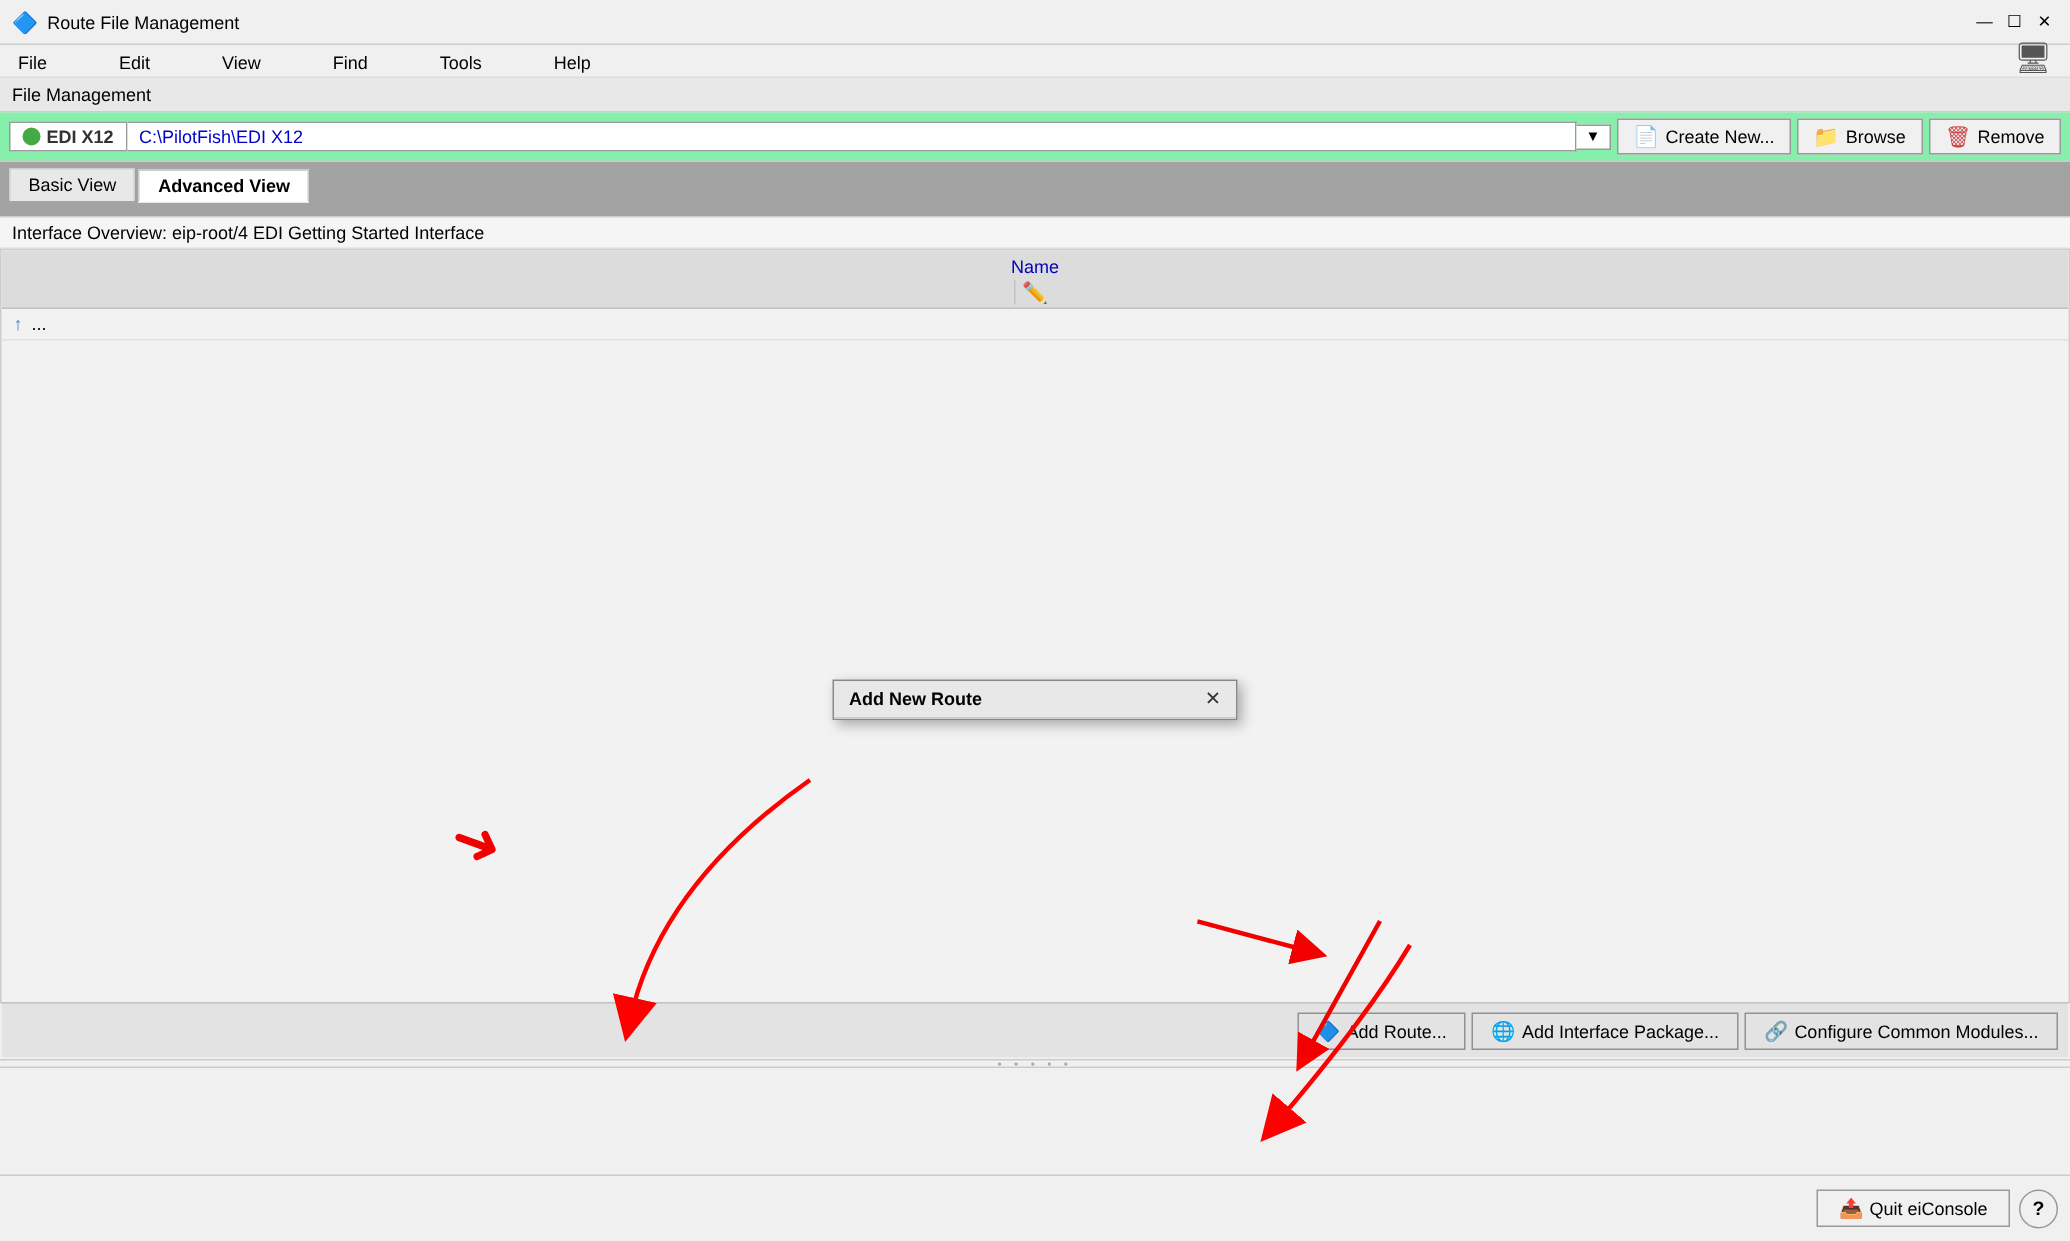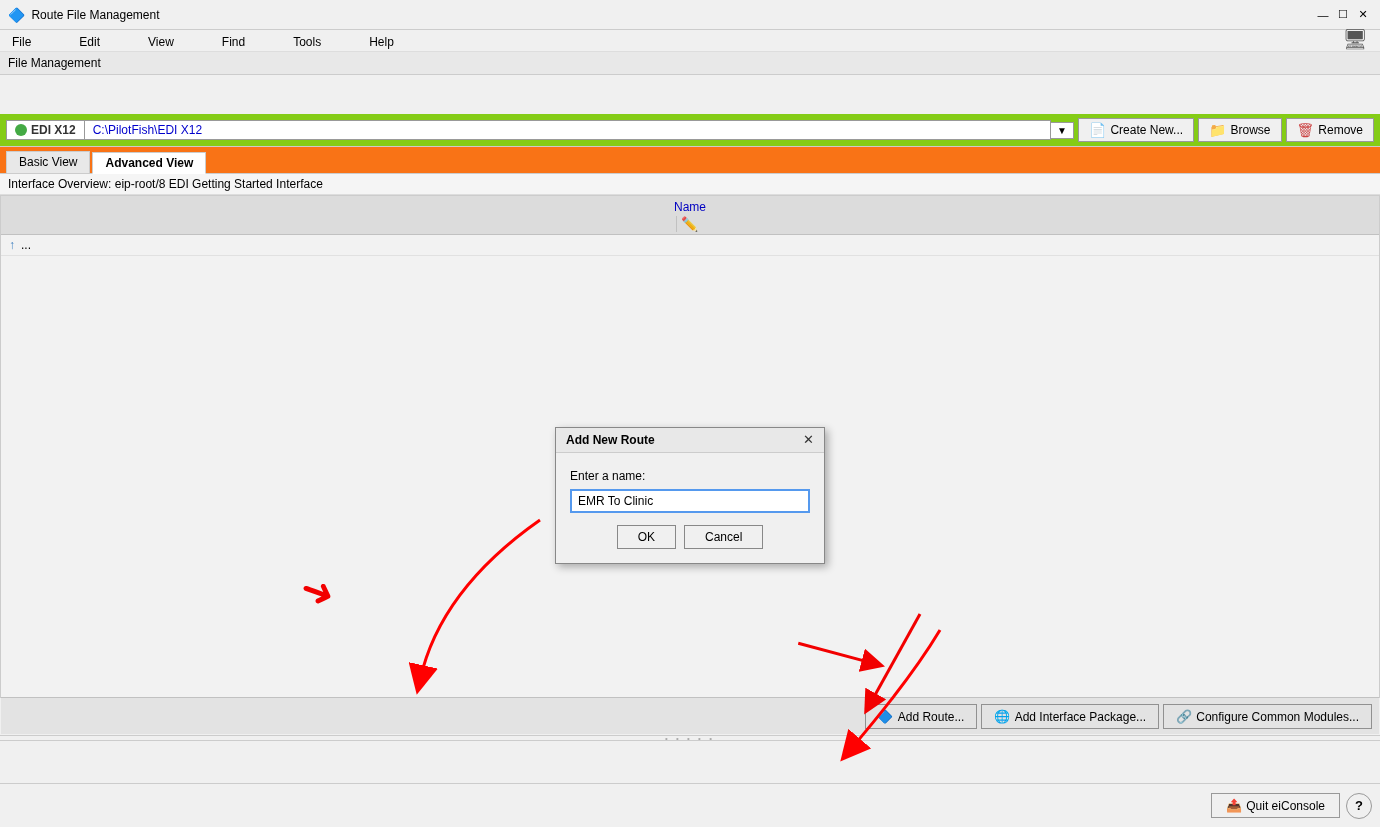--- a/index.html
+++ b/index.html
@@ -180,21 +180,21 @@
     <span class="menu-item">Help</span>
     <div style="flex:1; display:flex; justify-content:flex-end; padding-right:8px;">
       <span style="font-size:20px; color:#555;">🖥</span>
     </div>
   </div>
 
   <div id="file-mgmt-header" style="background:#e8e8e8; padding:4px 8px; font-weight:normal; font-size:12px; border-bottom:1px solid #ccc;">
     <span>File Management</span>
   </div>
 
-  <div id="toolbar-row" style="display:flex; align-items:center; padding:4px 6px; background:#84cc16; border-bottom:1px solid #ccc; gap:4px;margin-top:39px;">
+  <div id="toolbar-row" style="display:flex; align-items:center; padding:4px 6px; background:#86efac; border-bottom:1px solid #ccc; gap:4px;">
     <div style="display:flex; align-items:center; flex:1;">
       <div style="background:white; border:1px solid #999; padding:2px 8px; font-size:12px; font-weight:bold; color:#333; display:flex; align-items:center; gap:4px; white-space:nowrap;">
         <span style="width:12px;height:12px;border-radius:50%;background:#44aa44;display:inline-block;"></span>
         <span>EDI X12</span>
       </div>
       <div style="background:white; border:1px solid #999; border-left:none; padding:2px 8px; font-size:12px; color:#0000cc; flex:1;">
         <span>C:\PilotFish\EDI X12</span>
       </div>
       <button style="background:white; border:1px solid #999; border-left:none; padding:2px 6px; cursor:pointer; font-size:10px;">▼</button>
     </div>
@@ -205,31 +205,31 @@
     <button class="toolbar-btn">
       <span style="color:#4488cc; font-size:14px;">📁</span>
       <span>Browse</span>
     </button>
     <button class="toolbar-btn">
       <span style="color:#cc4444; font-size:14px;">🗑</span>
       <span>Remove</span>
     </button>
   </div>
 
-  <div id="tabs-row" style="display:flex; padding:4px 6px 0; background:#f97316; border-bottom:1px solid #ccc;">
+  <div id="tabs-row" style="display:flex; padding:4px 6px 10px; background:#a3a3a3; border-bottom:1px solid #ccc;">
     <div style="padding:3px 12px; border:1px solid #ccc; border-bottom:none; background:#e8e8e8; cursor:pointer; font-size:12px; margin-right:2px;">
       <span>Basic View</span>
     </div>
     <div style="padding:3px 12px; border:1px solid #ccc; border-bottom:1px solid white; background:white; cursor:pointer; font-size:12px; margin-right:2px; position:relative; top:1px;font-weight:bold;">
       <span>Advanced View</span>
     </div>
   </div>
 
   <div id="interface-overview" style="background:#f5f5f5; padding:3px 8px; font-size:12px; border-bottom:1px solid #ddd;">
-    <span>Interface Overview: eip-root/8 EDI Getting Started Interface</span>
+    <span>Interface Overview: eip-root/4 EDI Getting Started Interface</span>
   </div>
 
   <div id="main-content" style="background:white; border:1px solid #ccc; position:relative; height:540px; overflow:hidden;">
 
     <div id="name-header" style="display:flex; align-items:center; background:#e8e8e8; border-bottom:1px solid #ccc; padding:2px 0;">
       <div style="flex:1; text-align:center; font-size:12px; color:#0000cc; padding:2px 0;">
         <span>Name</span>
       </div>
       <div style="width:28px; display:flex; align-items:center; justify-content:center; font-size:14px; color:#555; border-left:1px solid #ccc;">
         ✏️
@@ -248,28 +248,20 @@
     </div>
 
     <div id="dialog-overlay" style="position:absolute; top:0; left:0; right:0; bottom:0; background:rgba(0,0,0,0.05); display:flex; align-items:center; justify-content:center; z-index:10; padding-top:60px;">
       <div id="dialog" style="background:#f0f0f0; border:1px solid #888; box-shadow:3px 3px 8px rgba(0,0,0,0.3); width:270px;">
 
         <div style="background:#e8e8e8; padding:5px 10px; display:flex; justify-content:space-between; align-items:center; border-bottom:1px solid #ccc;">
           <span style="font-size:12px; font-weight:bold;">Add New Route</span>
           <button style="cursor:pointer; font-size:13px; color:#333; background:none; border:none; line-height:1;">✕</button>
         </div>
 
-        <div style="padding:16px 14px 14px;">
-          <div style="font-size:12px; margin-bottom:6px;">Enter a name:</div>
-          <input style="width: 100%; padding: 3px 6px; font-size: 12px; border: 2px solid rgb(85, 153, 238); outline: none; background: white;" value="EMR To Clinic">
-          <div style="display:flex; justify-content:center; gap:8px; margin-top:12px;">
-            <button style="background:#f0f0f0; border:1px solid #888; padding:4px 20px; cursor:pointer; font-size:12px;">OK</button>
-            <button style="background:#f0f0f0; border:1px solid #888; padding:4px 20px; cursor:pointer; font-size:12px;">Cancel</button>
-          </div>
-        </div>
       </div>
     </div>
   </div>
 
   <div style="background:#f0f0f0; height:6px; border-top:1px solid #ccc; border-bottom:1px solid #ccc; display:flex; align-items:center; justify-content:center; cursor:ns-resize;">
     <span style="color:#aaa; font-size:8px; letter-spacing:3px;">• • • • •</span>
   </div>
 
   <div id="bottom-toolbar" style="background:#f0f0f0; border-top:1px solid #ccc; display:flex; align-items:center; justify-content:flex-end; padding:6px 8px; gap:4px; position:relative;">
 

